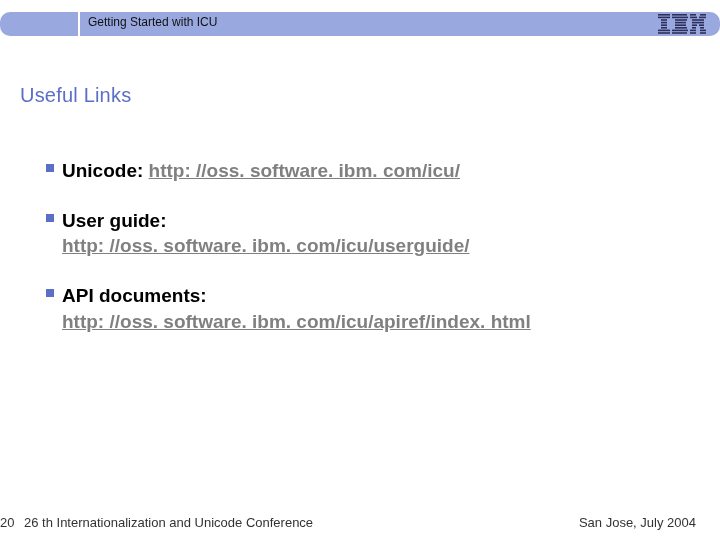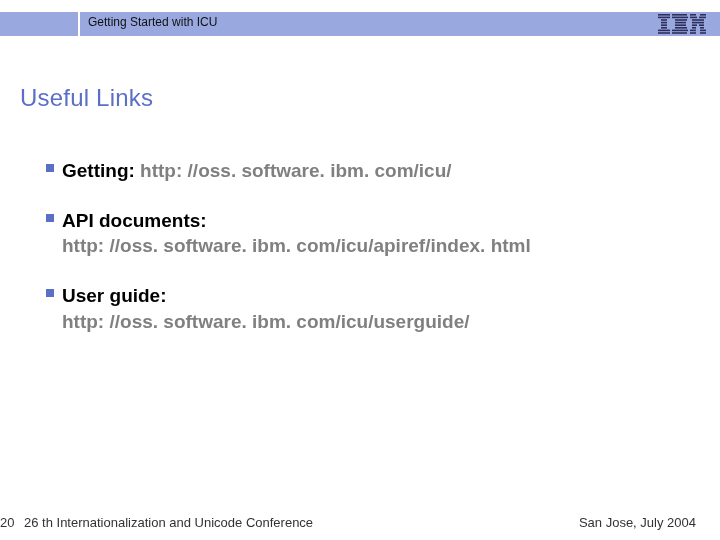--- a/index.html
+++ b/index.html
@@ -2,38 +2,38 @@
 <html><head>
 <meta charset="utf-8">
 <style>
   * { box-sizing: border-box; margin: 0; padding: 0; }
   html, body { width: 720px; height: 540px; font-family: Arial, Helvetica, sans-serif; background: #fff; }
   .slide { width: 720px; height: 540px; position: relative; background: #fff; }
 
   .header-band {
     position: absolute; top: 12px; left: 0; width: 720px; height: 24px;
     background: #9aa8e0;
-    display: flex; align-items: center;
+    display: flex; align-items: center; border-radius: 10px;
   }
   .header-divider {
     position: absolute; left: 78px; top: 0; bottom: 0; width: 2px; background: #fff;
   }
   .header-title {
     position: absolute; left: 88px; top: 3px;
     font-size: 12px; color: #111;
   }
   .ibm-logo {
     position: absolute; right: 14px; top: 2px;
     display: flex; flex-direction: column; gap: 0px;
   }
   .ibm-logo svg { display: block; }
 
   .slide-title {
     position: absolute; left: 20px; top: 84px;
-    font-size: 24px; color: #5b6fc7; font-weight: 400;
+    font-size: 20px; color: #5b6fc7; font-weight: 400;
     letter-spacing: 0.2px;
   }
 
   .bullets {
     position: absolute; left: 46px; top: 158px; width: 640px;
   }
   .bullet {
     position: relative;
     margin-bottom: 24px;
     padding-left: 16px;
@@ -41,21 +41,21 @@
     color: #000;
   }
   .bullet::before {
     content: "";
     position: absolute; left: 0; top: 6px;
     width: 8px; height: 8px;
     background: #5b6fc7;
   }
   .bullet .label { font-weight: bold; }
   .bullet .link {
-    color: #808080; font-weight: bold;
+    color: #808080; text-decoration: underline; font-weight: bold;
     cursor: pointer;
   }
 
   .footer {
     position: absolute; left: 0; bottom: 10px; width: 720px; height: 20px;
     font-size: 13px; color: #333;
   }
   .footer-left { position: absolute; left: 24px; bottom: 0; }
   .footer-center { position: absolute; left: 0; right: 0; bottom: 0; text-align: left; }
   .footer-right { position: absolute; right: 24px; bottom: 0; }
@@ -107,31 +107,31 @@
         </g>
       </svg>
     </div>
   </div>
 
   <h1 class="slide-title">Useful Links</h1>
 
   <div class="bullets">
 
     <div class="bullet">
-      <span class="label">Getting: </span><span class="link">http: //oss. software. ibm. com/icu/</span>
+      <span class="label">Unicode: </span><span class="link">http: //oss. software. ibm. com/icu/</span>
+    </div>
+
+    <div class="bullet">
+      <span class="label">User guide:</span><br>
+      <span class="link">http: //oss. software. ibm. com/icu/userguide/</span>
     </div>
 
     <div class="bullet">
       <span class="label">API documents:</span><br>
       <span class="link">http: //oss. software. ibm. com/icu/apiref/index. html</span>
-    </div>
-
-    <div class="bullet">
-      <span class="label">User guide:</span><br>
-      <span class="link">http: //oss. software. ibm. com/icu/userguide/</span>
     </div>
 
   </div>
 
   <div class="footer">
     <div class="footer-left">26 th Internationalization and Unicode Conference</div>
     <div class="footer-center">20</div>
     <div class="footer-right">San Jose, July 2004</div>
   </div>
 

